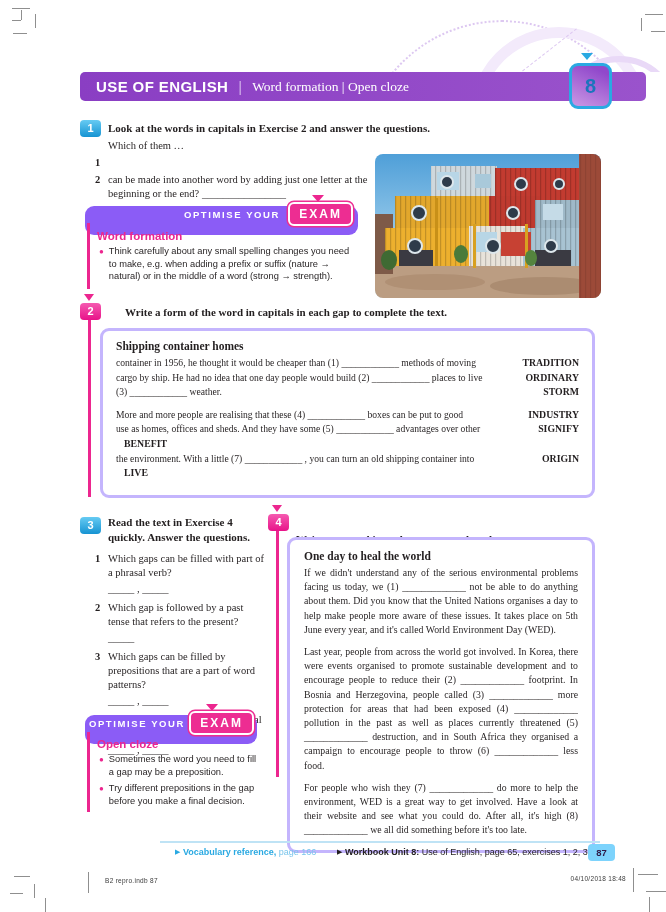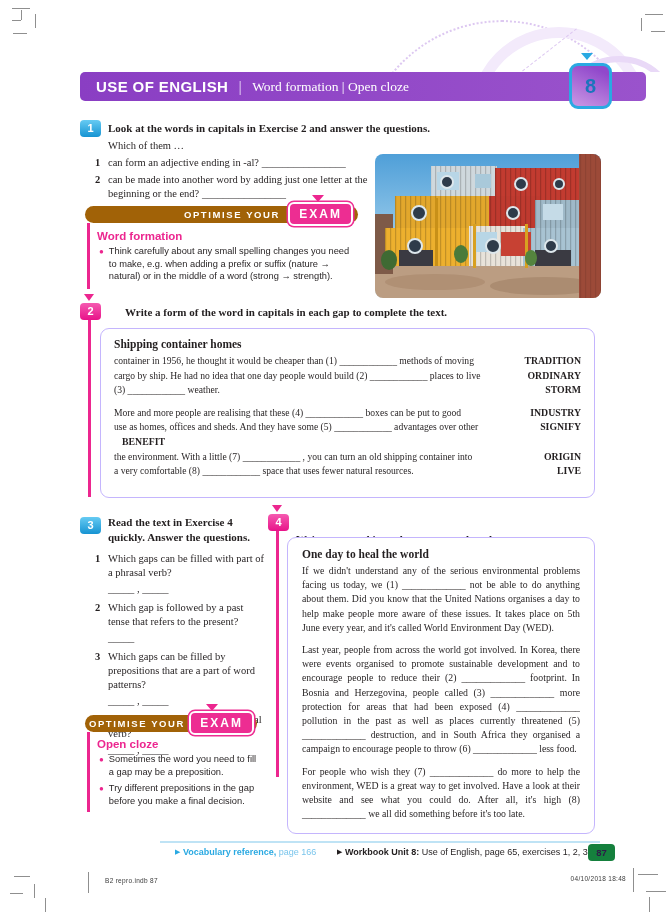--- a/index.html
+++ b/index.html
@@ -44,33 +44,33 @@
   .ex-badge.pink{background:linear-gradient(180deg,#f55ab0,#e81389);}
   .ex-heading{position:absolute;font-weight:bold;font-size:11px;line-height:14px;}
   .pink-line{position:absolute;width:3px;background:#ec268f;}
 
   
   .body-text{font-size:10.5px;line-height:14px;}
   .num-item{display:flex;margin-bottom:3px;}
   .num-item .n{font-weight:bold;width:13px;flex:none;}
 
   
-  .exam-banner{position:absolute;height:17px;background:#a16207;border-radius:9px;}
+  .exam-banner{position:absolute;height:29px;background:#8b5cf6;border-radius:9px;}
   .exam-label{position:absolute;right:78px;top:0;height:17px;line-height:17px;color:#fff;
     font-family:"Liberation Sans",sans-serif;font-weight:bold;font-size:9.5px;letter-spacing:1.6px;}
   .exam-tag{position:absolute;right:5px;top:-4px;height:20px;line-height:20px;padding:0 9px;background:#ed2d92;
     border:2px solid #fff;border-radius:6px;box-shadow:0 0 0 1.5px #ed2d92;color:#fff;
     font-family:"Liberation Sans",sans-serif;font-weight:bold;font-size:12px;letter-spacing:2px;}
   .exam-content{position:absolute;}
   .exam-heading{color:#ec268f;font-family:"Liberation Sans",sans-serif;font-weight:bold;font-size:11.5px;margin-bottom:3px;}
   .exam-bullet{display:flex;font-family:"Liberation Sans",sans-serif;font-size:9.3px;line-height:12.5px;margin-bottom:4px;}
   .exam-bullet .dot{color:#ec268f;font-size:8px;margin:1px 5px 0 2px;flex:none;}
 
   
-  .text-box{position:absolute;background:#fff;border:1px solid #c4b5fd;border-radius:9px;padding:9px 13px;box-sizing:border-box;}
+  .text-box{position:absolute;background:#fff;border:3px solid #c4b5fd;border-radius:9px;padding:9px 13px;box-sizing:border-box;}
   .box-title{font-weight:bold;font-size:11.5px;margin-bottom:4px;}
   .cap-row{display:flex;justify-content:space-between;align-items:flex-start;font-size:9.6px;line-height:14.6px;}
   .cap-row .cap{font-weight:bold;white-space:nowrap;margin-left:8px;font-size:9.8px;}
   .cap-row.para-gap{margin-top:8px;}
   .cloze-para{font-size:9.8px;line-height:14.2px;text-align:justify;margin:0 0 8px 0;}
 
   
   #ex3-col{position:absolute;left:80px;top:515px;width:188px;}
   #ex3-col .ex3-heading{font-weight:bold;font-size:11px;line-height:14.5px;margin:0 0 8px 28px;width:155px;}
   .q-item{display:flex;font-size:10.5px;line-height:14px;margin-left:15px;width:170px;}
@@ -78,21 +78,21 @@
   .q-answer{margin:3px 0 7px 28px;font-size:10.5px;}
 
   
   #footer-rule{position:absolute;left:160px;top:841px;width:440px;height:2px;background:#bfe3f5;}
   .footer-text{position:absolute;top:847px;font-family:"Liberation Sans",sans-serif;font-size:9px;}
   .f-arrow-blue{color:#2aa9e2;font-size:7px;vertical-align:1px;}
   .f-arrow-dark{color:#231f20;font-size:7px;vertical-align:1px;}
   .f-vocab{color:#2aa9e2;font-weight:bold;}
   .f-vocab-page{color:#79c5ec;}
   .f-wb{font-weight:bold;color:#231f20;}
-  #page-badge{position:absolute;left:588px;top:844px;width:27px;height:17px;background:#15803d;border-radius:4px;
+  #page-badge{position:absolute;left:588px;top:844px;width:27px;height:17px;background:#7dd3fc;border-radius:4px;
     color:#2e1a47;font-family:"Liberation Sans",sans-serif;font-weight:bold;font-size:9.5px;text-align:center;line-height:17px;}
 
   
   #photo{position:absolute;left:375px;top:154px;width:226px;height:144px;border-radius:8px;overflow:hidden;}
 </style>
 </head>
 <body>
 
 <div class="crop h" style="left:12px;top:8px;width:18px;"></div>
 <div class="crop v" style="left:21px;top:10px;height:10px;"></div>
@@ -127,21 +127,20 @@
 </div>
 <div class="tri blue" style="left:581px;top:53px;"></div>
 <div id="unit-badge">8</div>
 
 <div class="ex-badge blue" style="left:80px;top:120px;">1</div>
 <div class="ex-heading" style="left:108px;top:121px;width:460px;">Look at the words in capitals in Exercise 2 and answer the questions.</div>
 <div class="abs body-text" style="left:108px;top:139px;">Which of them …</div>
 <div class="abs" style="left:95px;top:156px;width:282px;">
   <div class="num-item body-text">
     <span class="n">1</span>
-    <span>can form an adjective ending in -al? ________________</span>
   </div>
   <div class="num-item body-text">
     <span class="n">2</span>
     <span>can be made into another word by adding just one letter at the beginning or the end? ________________</span>
   </div>
 </div>
 
 <div id="photo">
   <svg width="226" height="144" viewBox="0 0 226 144" xmlns="http://www.w3.org/2000/svg">
     <defs>
@@ -247,21 +246,20 @@
       <span class="cap">SIGNIFY</span>
     </div>
   <div class="cap-row">
       <span class="cap">BENEFIT</span>
     </div>
   <div class="cap-row">
       <span>the environment. With a little (7) ____________ , you can turn an old shipping container into</span>
       <span class="cap">ORIGIN</span>
     </div>
   <div class="cap-row">
-      <span>a very comfortable (8) ____________ space that uses fewer natural resources.</span>
       <span class="cap">LIVE</span>
     </div>
 </div>
 
 <div class="ex-badge blue" style="left:80px;top:517px;">3</div>
 <div id="ex3-col">
   <div class="ex3-heading">Read the text in Exercise 4 quickly. Answer the questions.</div>
   <div class="q-item">
       <span class="n">1</span>
       <span>Which gaps can be filled with part of a phrasal verb?</span>

